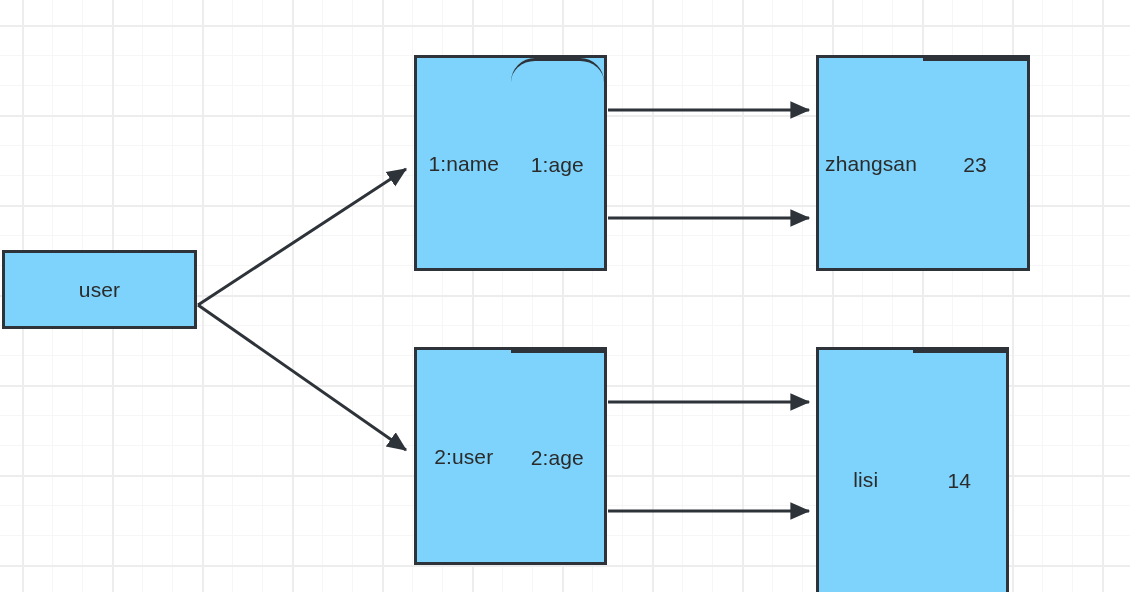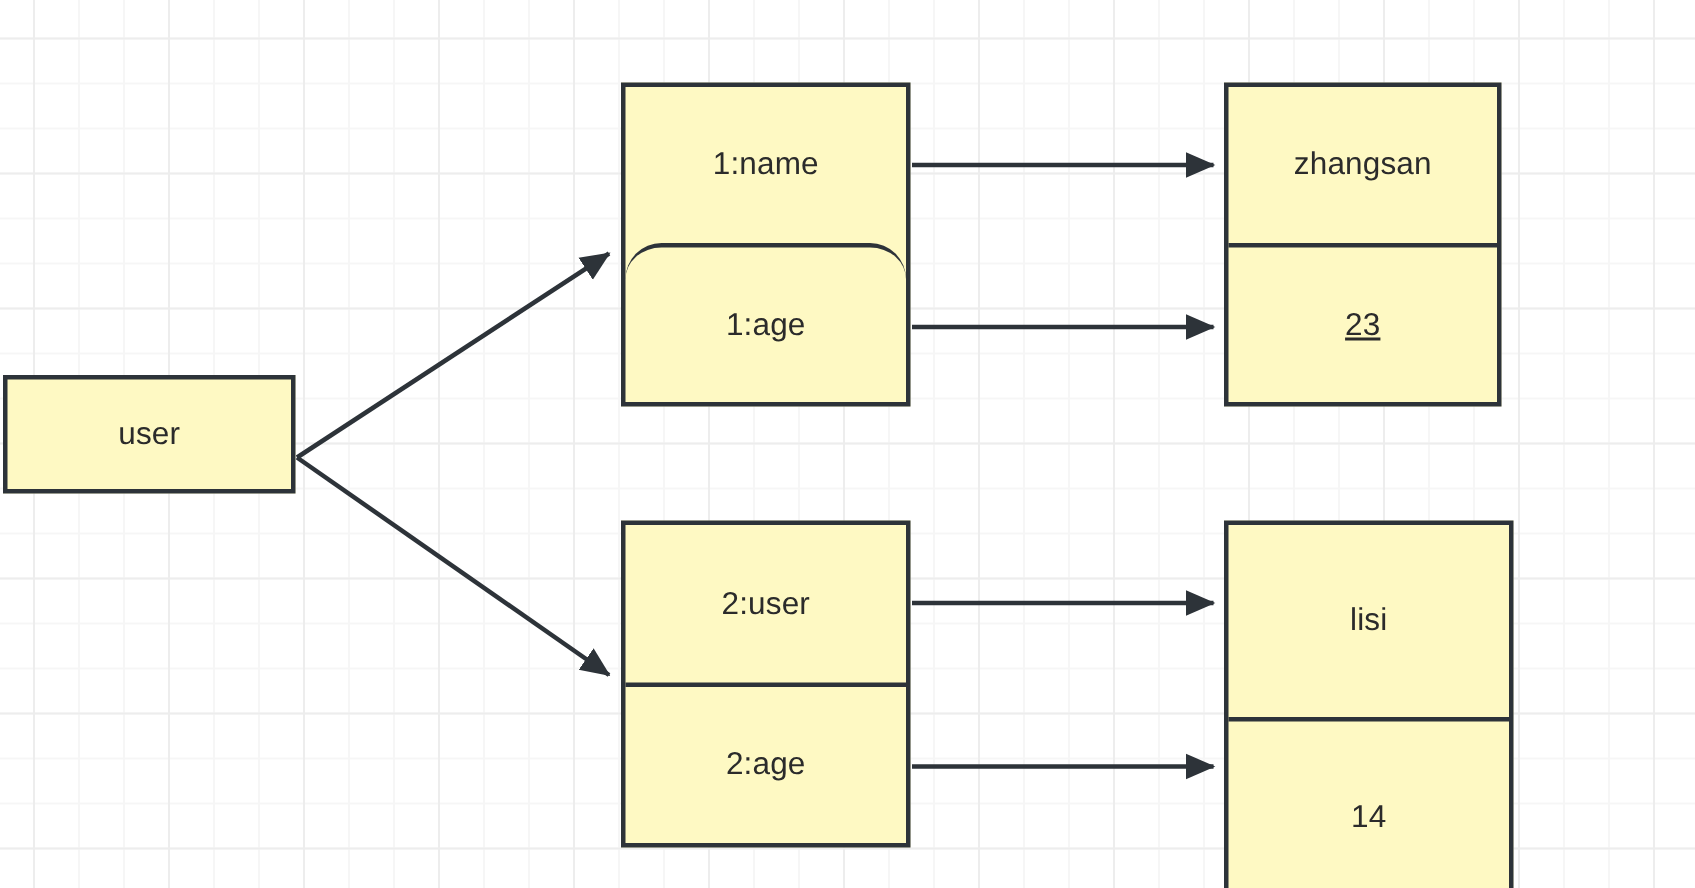--- a/index.html
+++ b/index.html
@@ -36,50 +36,49 @@
   #edges {
     position: absolute;
     left: 0; top: 0;
     width: 1130px;
     height: 592px;
     pointer-events: none;
   }
   .node {
     position: absolute;
     box-sizing: border-box;
-    background: #fef9c3;
+    background: #7dd3fc;
     border: 3px solid #2d3339;
     display: flex;
-    flex-direction: column;
   }
   .cell {
     flex: 1 1 0;
     display: flex;
     align-items: center;
     justify-content: center;
     color: #2b2b2b;
     font-size: 21px;
     line-height: 1;
     letter-spacing: 0.1px;
     box-sizing: border-box;
   }
   .cell + .cell {
     border-top: 3px solid #2d3339;
   }
   
   #node-user        { left: 2px;   top: 250px; width: 195px; height: 79px; }
   #node-key-1       { left: 414px; top: 55px;  width: 193px; height: 216px; }
-  #node-value-1     { left: 816px; top: 55px;  width: 185px; height: 216px; }
+  #node-value-1     { left: 816px; top: 55px;  width: 214px; height: 216px; }
   #node-key-2       { left: 414px; top: 347px; width: 193px; height: 218px; }
   #node-value-2     { left: 816px; top: 347px; width: 193px; height: 264px; }
   
   #node-key-1 .cell:first-child   { flex: 105 0 0; }
   #node-key-1 .cell:last-child    { flex: 105 0 0; border-radius: 24px; }
   #node-value-1 .cell:first-child { flex: 105 0 0; }
-  #node-value-1 .cell:last-child  { flex: 105 0 0; text-decoration: underline; }
+  #node-value-1 .cell:last-child  { flex: 105 0 0; }
 </style>
 </head>
 <body>
 
 <div id="canvas">
 
   <div id="grid"></div>
 
   <svg id="edges" viewBox="0 0 1130 592" width="1130" height="592" xmlns="http://www.w3.org/2000/svg">
     <defs>

